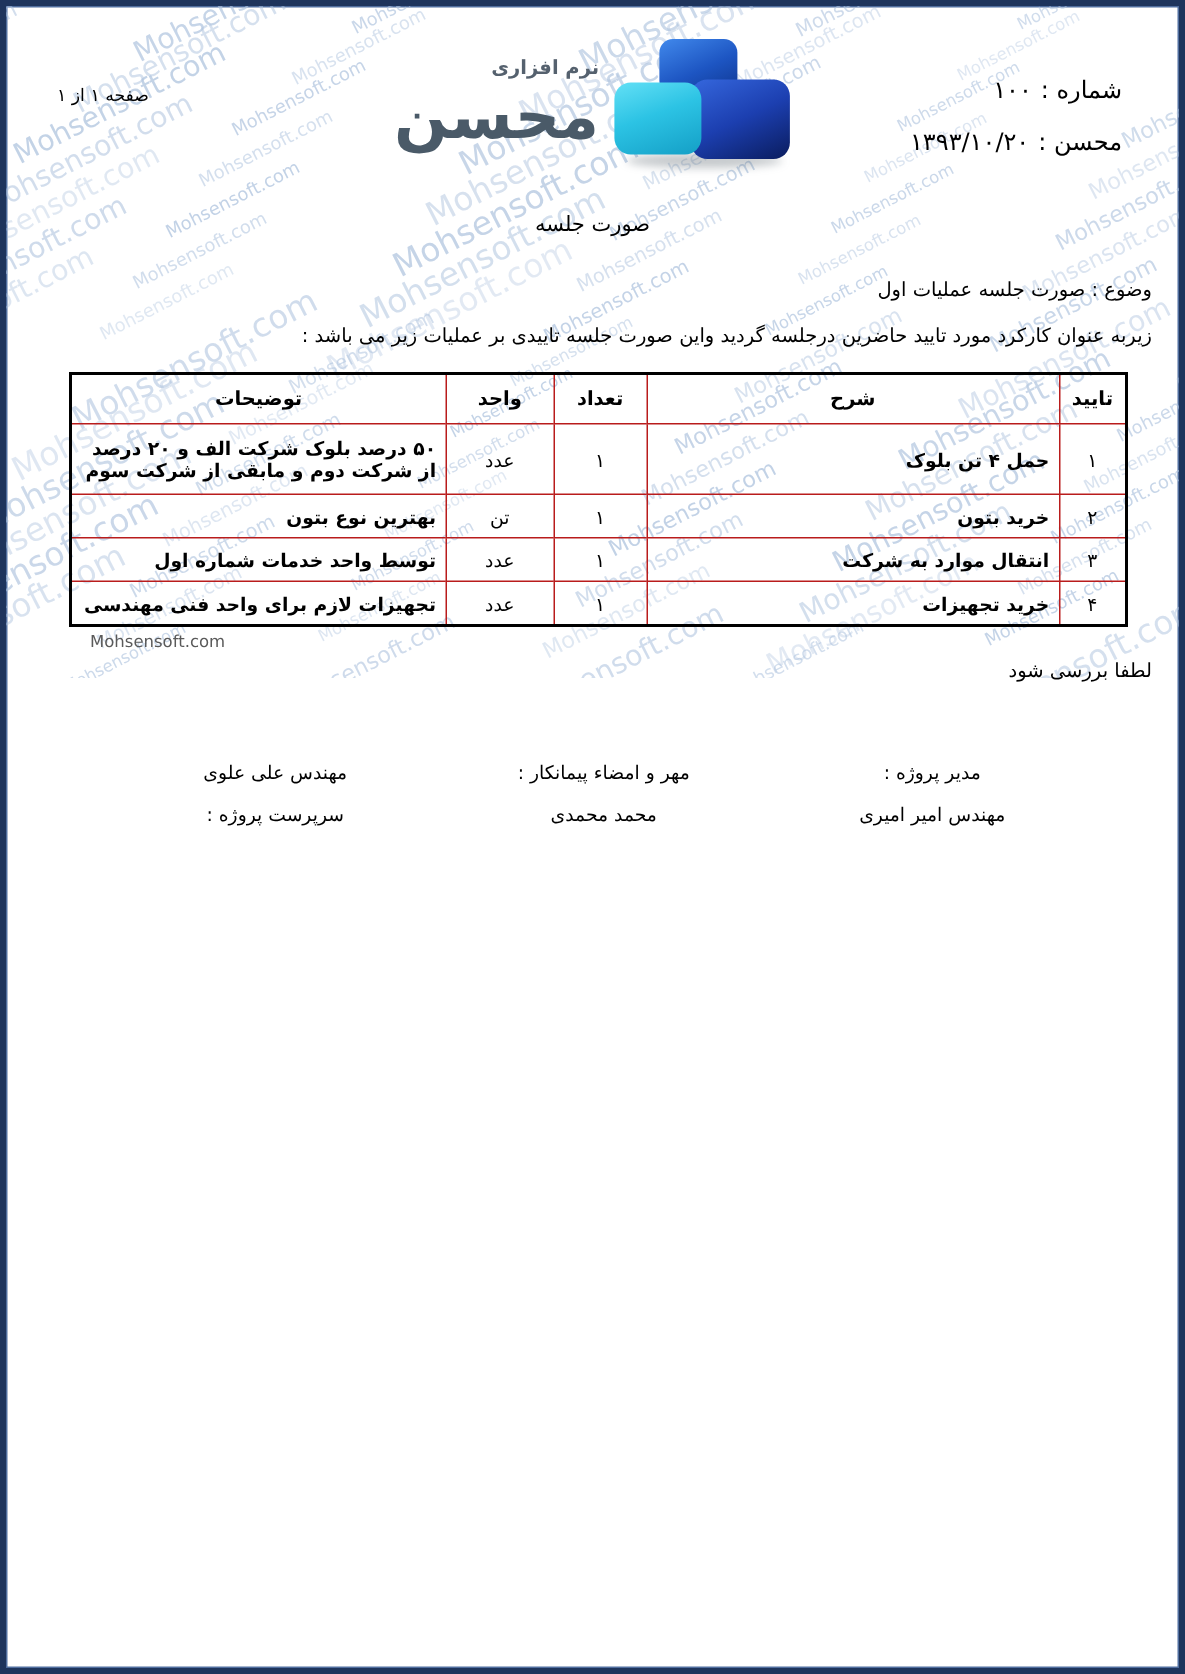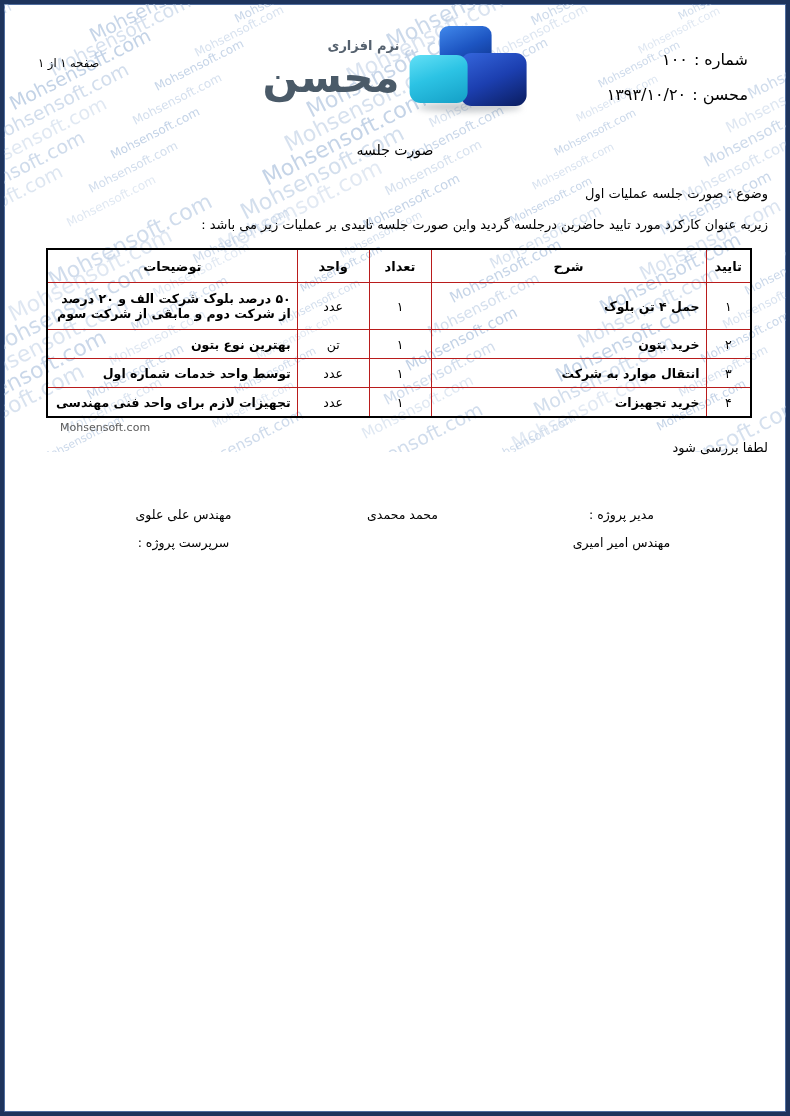--- a/index.html
+++ b/index.html
@@ -245,20 +245,21 @@
     <div class="inline-wm">Mohsensoft.com</div>
 
     <div class="review-note">لطفا بررسی شود</div>
 
     <div class="signatures">
       <div class="sig-col">
         <div>مهندس علی علوی</div>
         <div>سرپرست پروژه :</div>
       </div>
       <div class="sig-col">
+        <div>مهر و امضاء پیمانکار :</div>
         <div>محمد محمدی</div>
       </div>
       <div class="sig-col">
         <div>مدیر پروژه :</div>
         <div>مهندس امیر امیری</div>
       </div>
     </div>
 
   </div>
 </div>

